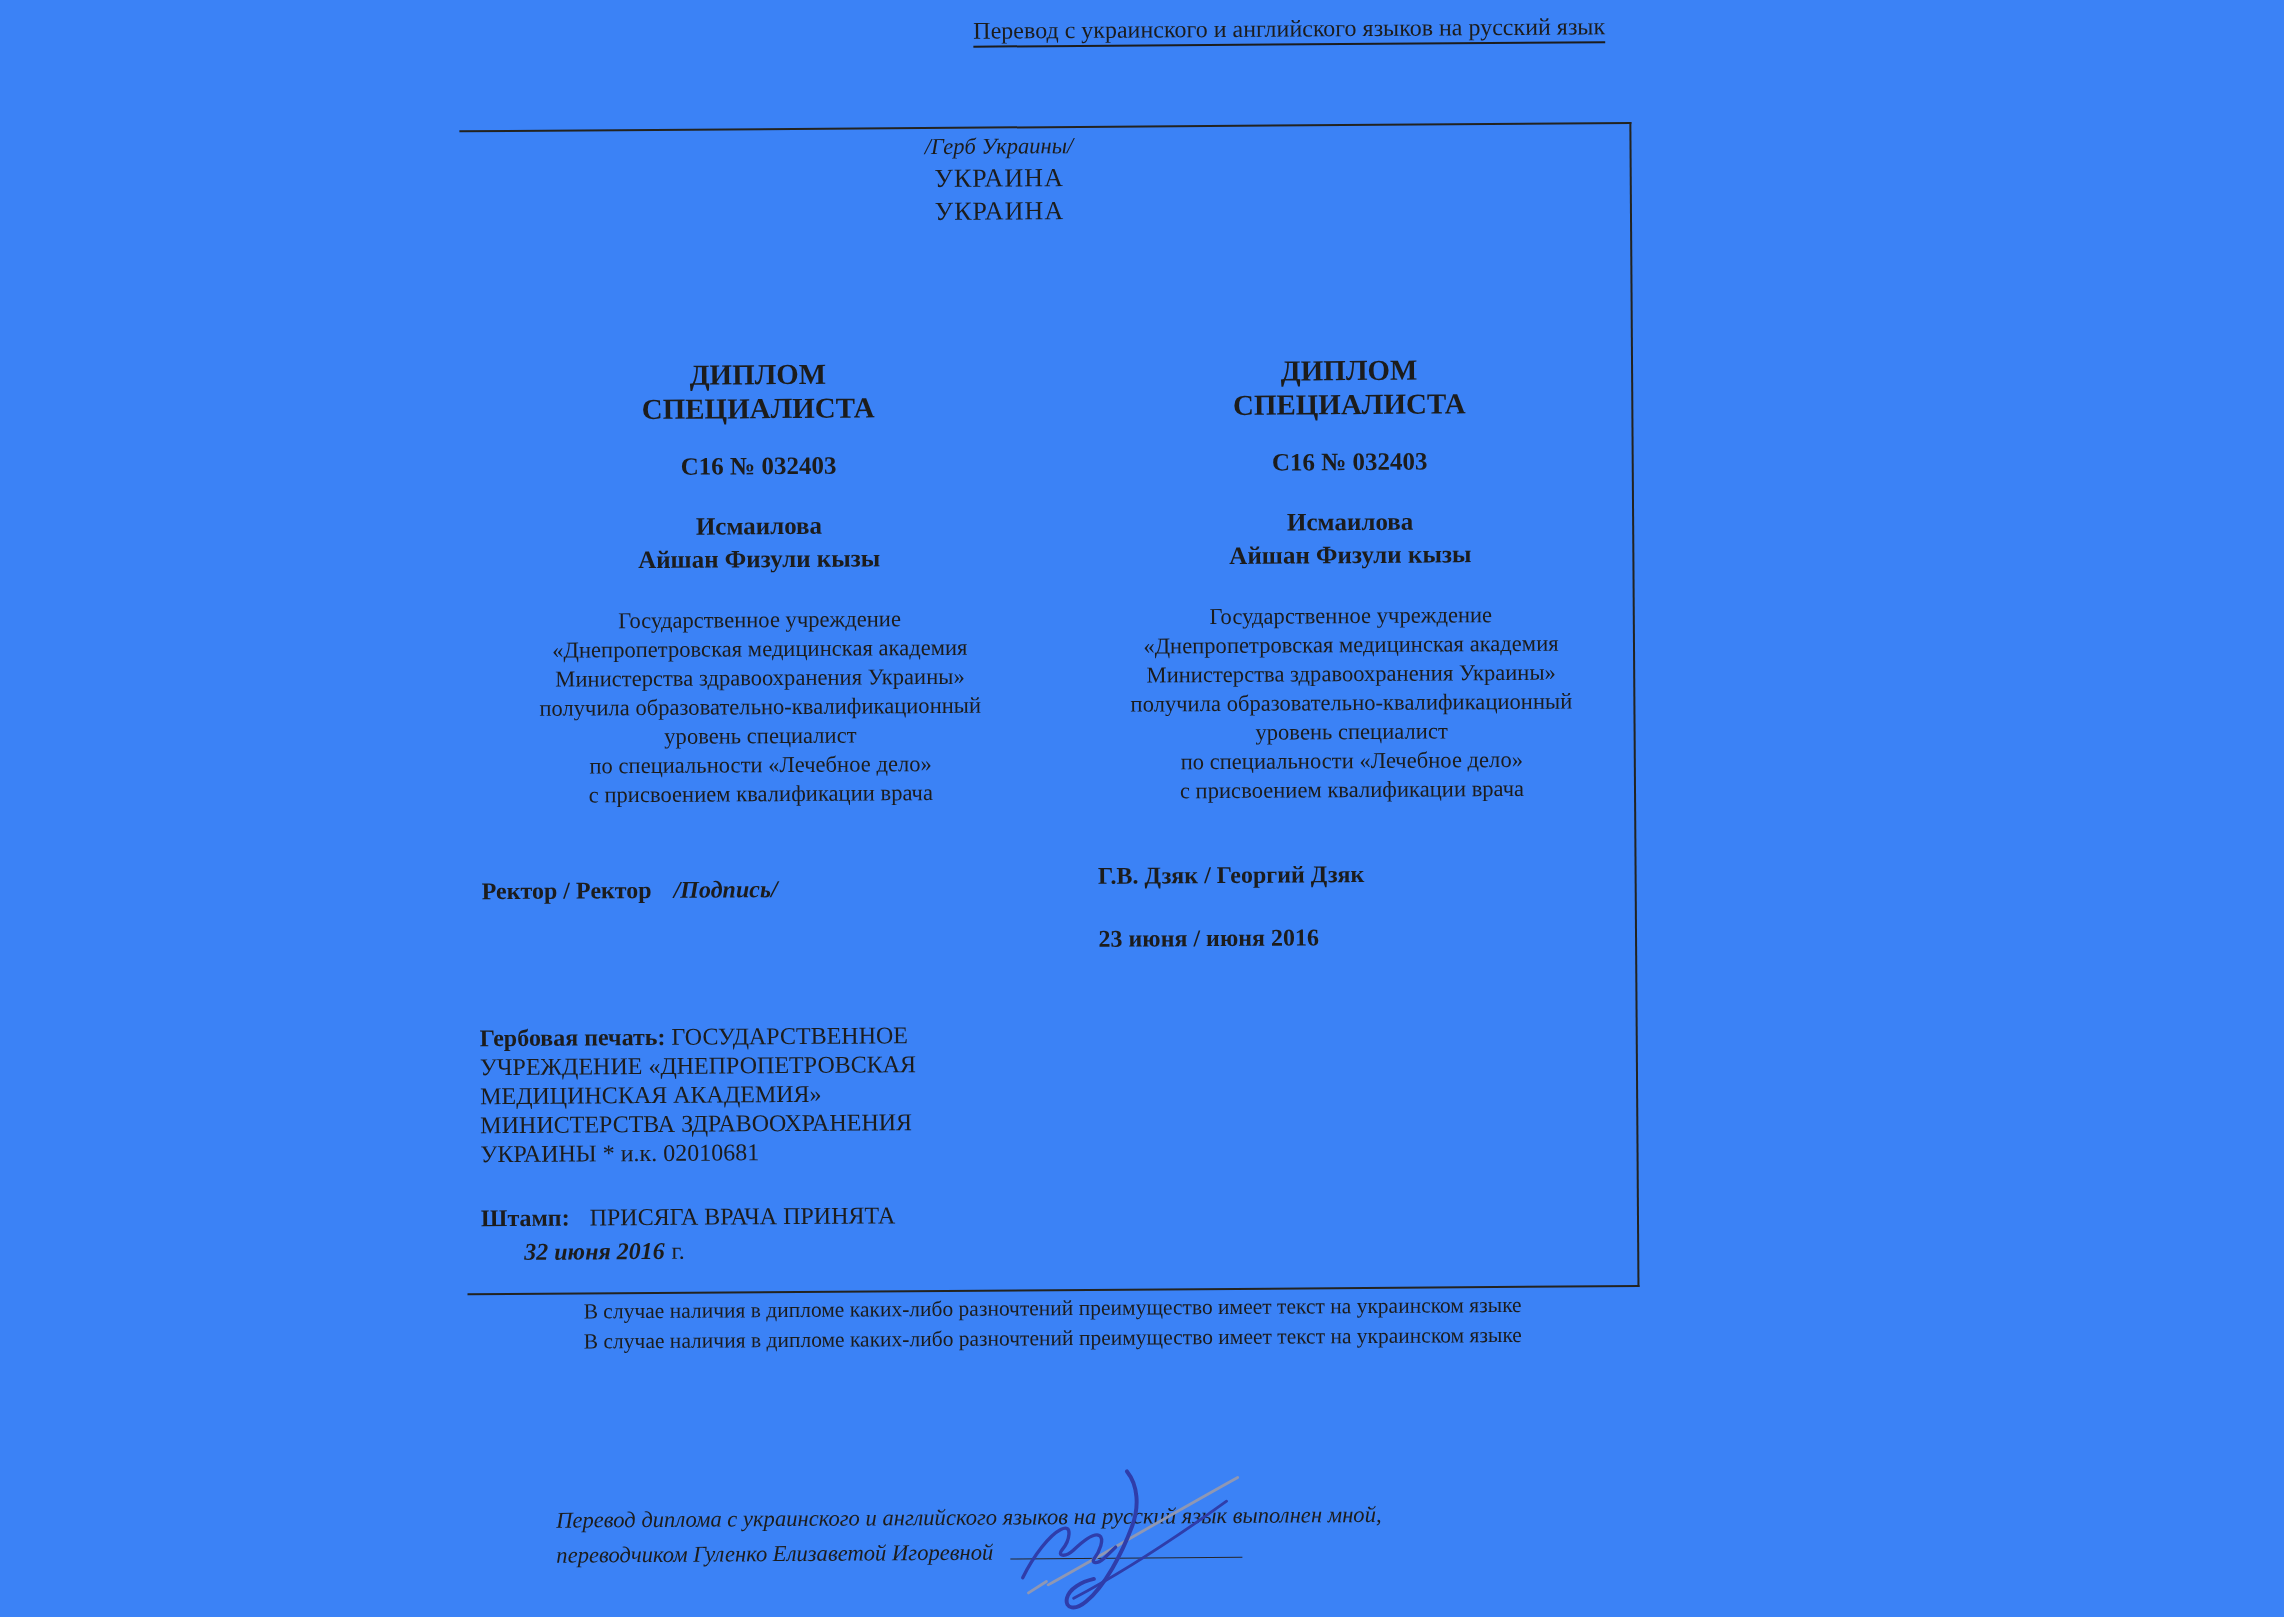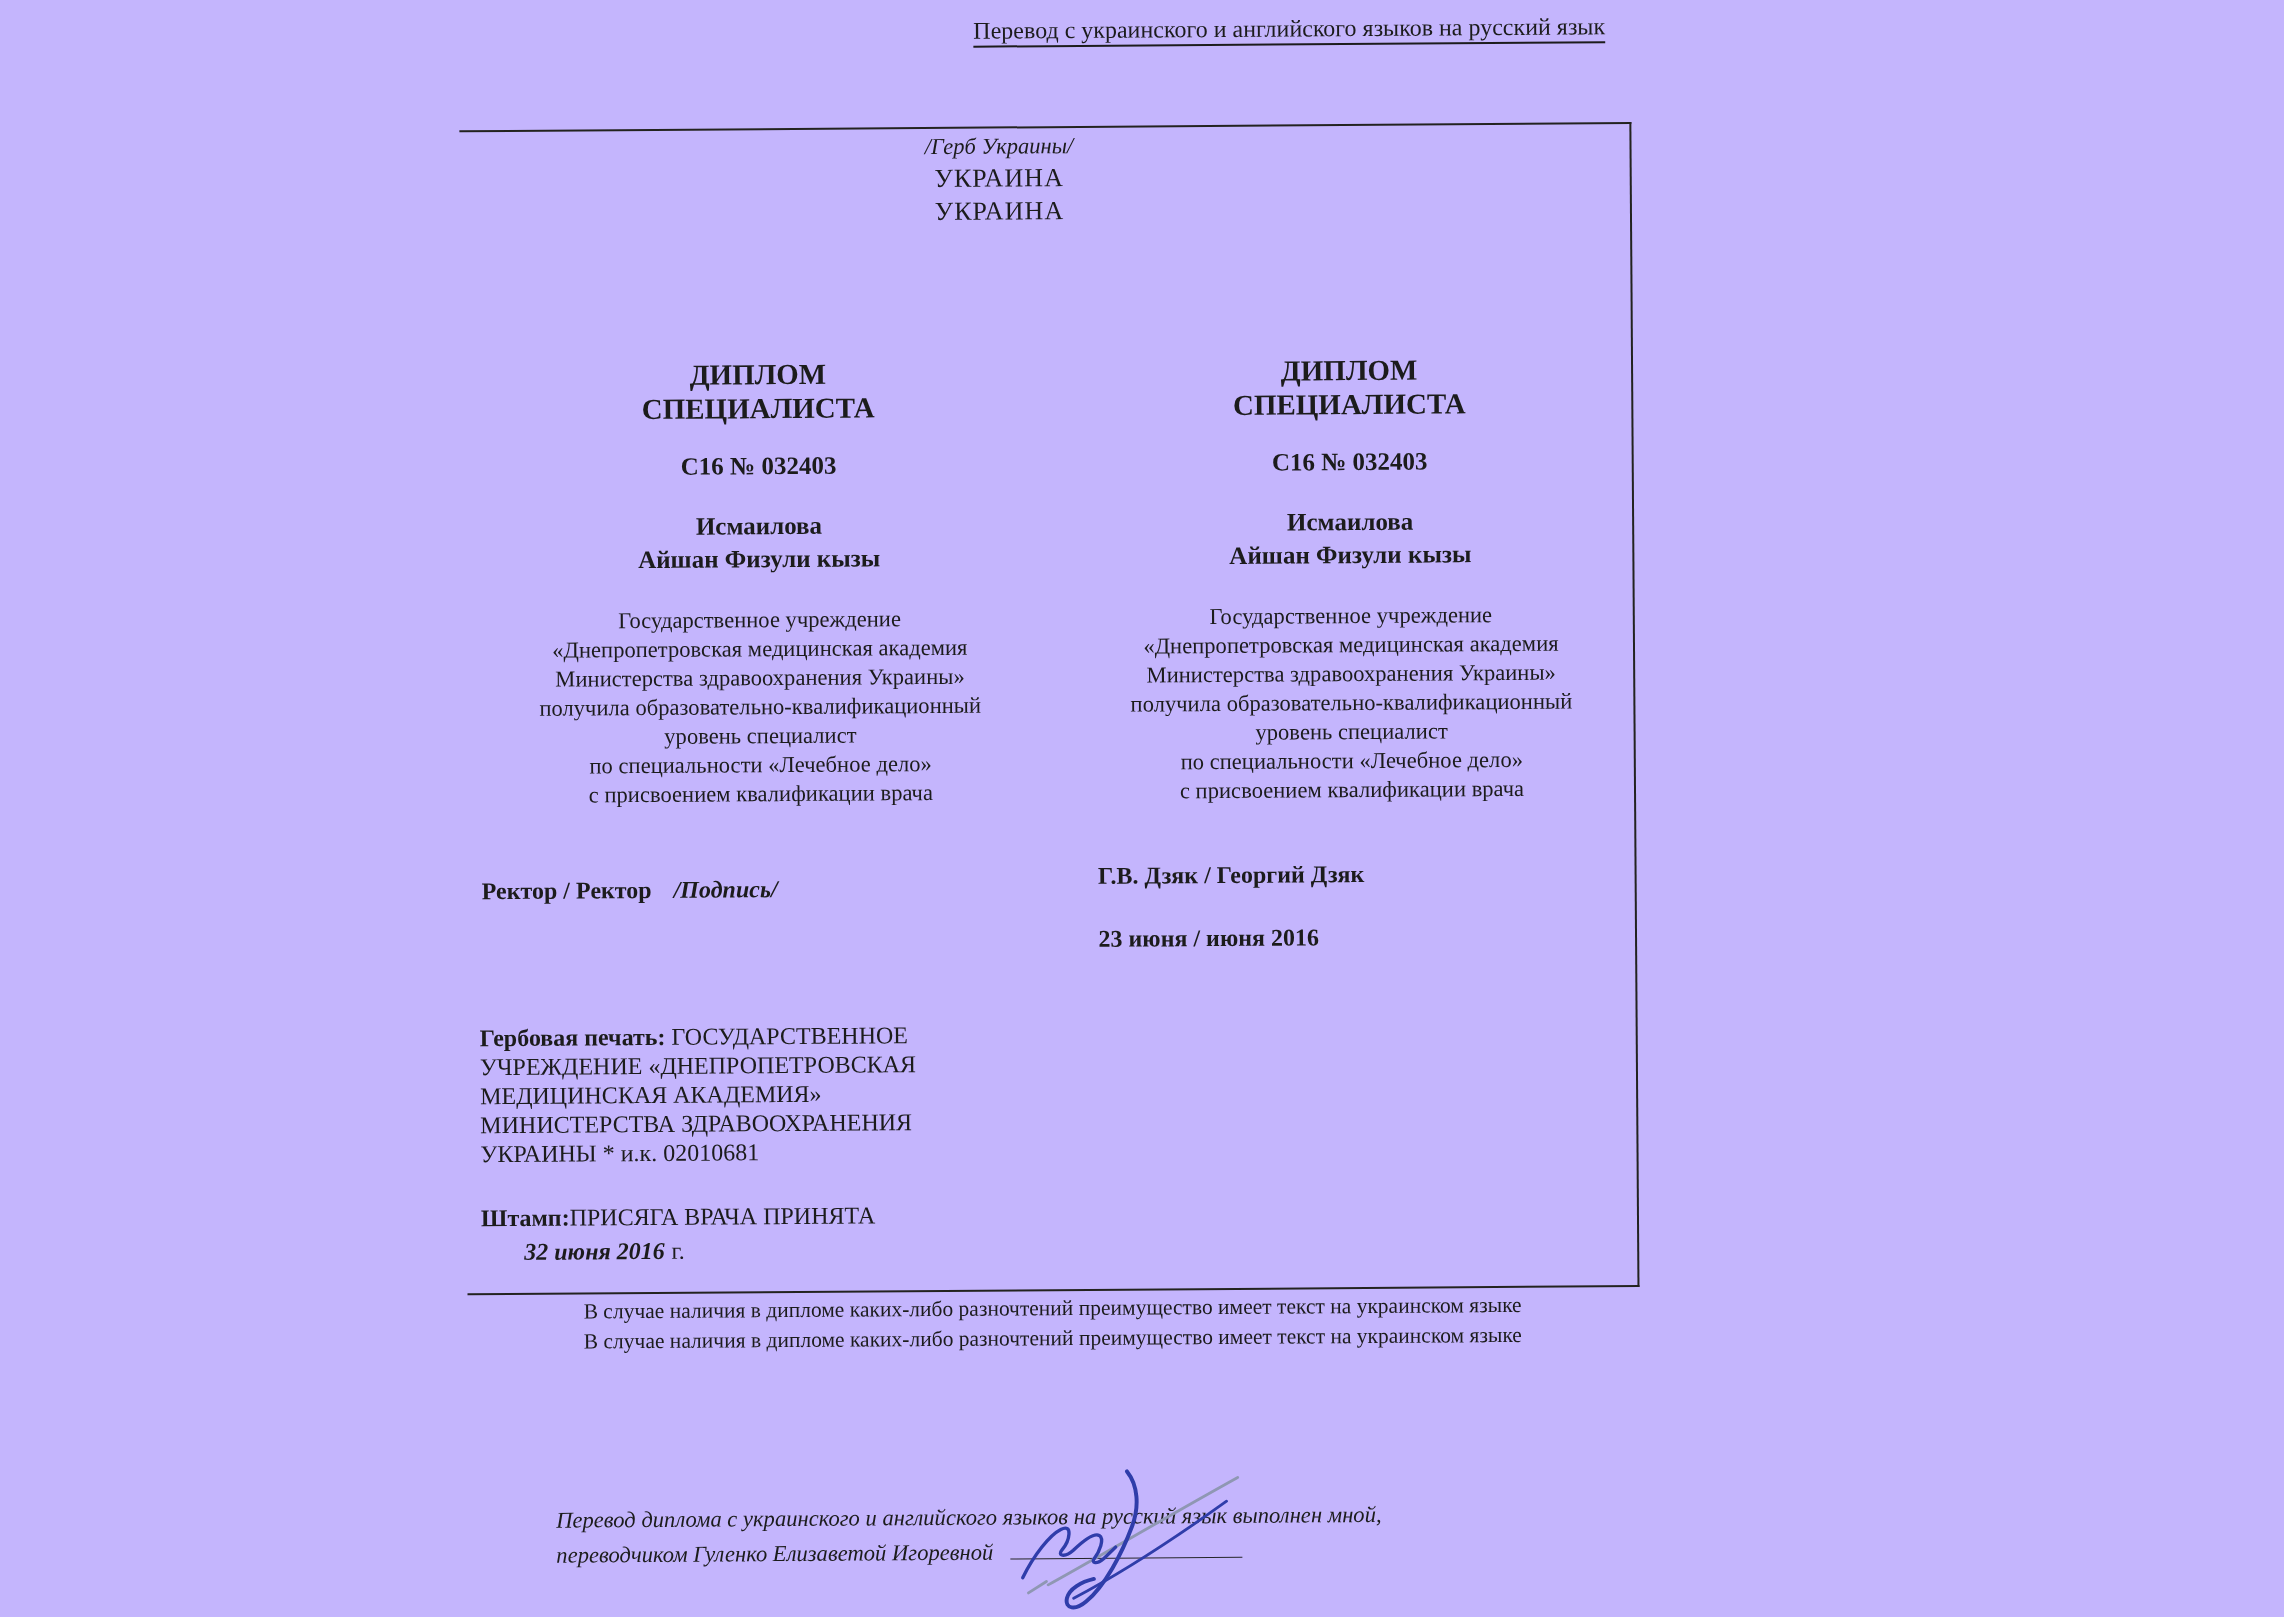--- a/index.html
+++ b/index.html
@@ -1,16 +1,16 @@
 <!DOCTYPE html>
 <html style="font-size:9px"><head>
 <meta charset="utf-8">
 <style>
   html,body{margin:0;padding:0;background:#e8e8e6;}
-  .page{position:relative;width:2284px;height:1617px;background:#c4b5fd;overflow:hidden;
+  .page{position:relative;width:2284px;height:1617px;background:#3b82f6;overflow:hidden;
         font-family:"Liberation Serif","DejaVu Serif",serif;color:#1c1c1c;}
   .skew{position:absolute;inset:0;transform:rotate(-0.4deg);transform-origin:1074px 791px;}
 
   .header-note{position:absolute;left:927px;top:17px;width:735px;text-align:center;
     font-size:24px;text-decoration:underline;text-decoration-thickness:1.7px;text-underline-offset:6.8px;}
 
   .doc-box{position:absolute;left:464px;top:126px;width:1170px;height:1161px;
     border-top:2.3px solid #23231f;border-right:2.3px solid #23231f;border-bottom:2.3px solid #23231f;}
 
   .emblem{position:absolute;left:257px;top:4.5px;width:565px;text-align:center;
@@ -32,21 +32,21 @@
 
   .rector{position:absolute;left:5.7px;top:746px;font-size:24px;font-weight:bold;white-space:nowrap;}
   .sig-note{font-style:italic;margin-left:22px;}
   .signer{position:absolute;left:25.4px;top:735px;font-size:24px;font-weight:bold;white-space:nowrap;}
   .idate{position:absolute;left:25.4px;top:798px;font-size:24px;font-weight:bold;white-space:nowrap;}
 
   .seal{position:absolute;left:14px;top:892px;width:554px;font-size:24px;line-height:29px;}
   .seal div{white-space:nowrap;}
   .b{font-weight:bold;}
   .stamp1{position:absolute;left:14px;top:1073px;font-size:24px;white-space:nowrap;}
-  .stamp1 .b{margin-right:0;}
+  .stamp1 .b{margin-right:20px;}
   .stamp2{position:absolute;left:57px;top:1107px;font-size:24px;white-space:nowrap;}
   .bi{font-weight:bold;font-style:italic;}
   .suffix{margin-left:6.8px;}
 
   .disc{position:absolute;left:464px;width:1170px;text-align:center;font-size:21.5px;white-space:nowrap;}
   .d1{top:1296px}.d2{top:1326px}
 
   .trans{position:absolute;left:551px;top:1499px;font-size:22.6px;font-style:italic;line-height:35px;}
   .trans div{white-space:nowrap;}
   .sigline{display:inline-block;width:232px;height:6.8px;border-bottom:1.7px solid #26262a;margin-left:17px;}

